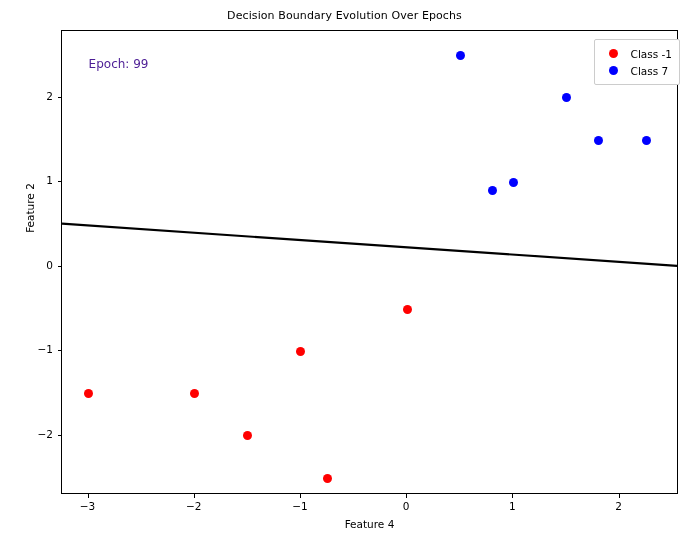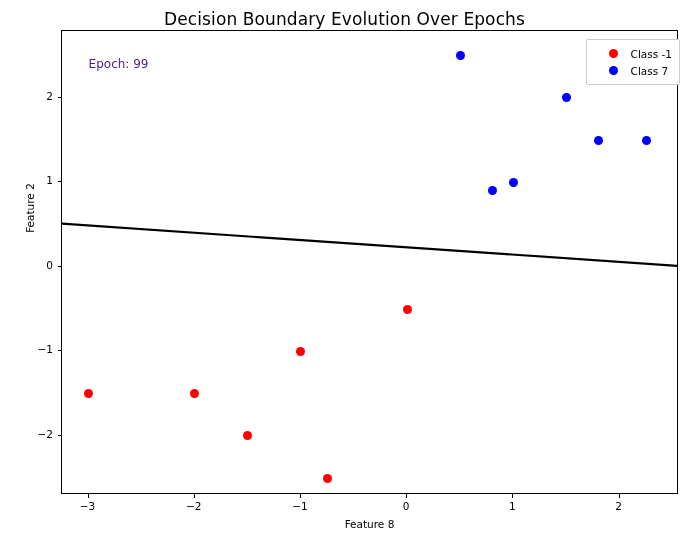--- a/index.html
+++ b/index.html
@@ -18,21 +18,21 @@
     width: 689px;
     height: 547px;
     background: #ffffff;
   }
   #chart-title {
     position: absolute;
     left: 0;
     top: 9px;
     width: 689px;
     text-align: center;
-    font-size: 17px;
+    font-size: 11px;
     color: #000000;
     letter-spacing: 0.1px;
   }
   
   #plot-area {
     position: absolute;
     left: 61px;
     top: 30px;
     width: 617px;
     height: 464px;
@@ -123,21 +123,21 @@
     font-size: 12px;
     color: #4c1d95;
   }
   #legend {
     position: absolute;
     right: 9px;
     top: 39px;
     border: 1px solid #cccccc;
     background: #ffffff;
     border-radius: 2px;
-    padding: 5px 7px 5px 14px;
+    padding: 5px 7px 5px 6px;
     box-shadow: none;
   }
   .legend-row {
     display: flex;
     align-items: center;
     height: 17px;
   }
   .legend-marker-box {
     width: 26px;
     display: flex;
@@ -202,21 +202,21 @@
       <div class="tick-y" style="top: 350.321px;"></div>
       <div class="ticklabel-y" style="top: 350.321px;">−1</div>
       <div class="tick-y" style="top: 265.803px;"></div>
       <div class="ticklabel-y" style="top: 265.803px;">0</div>
       <div class="tick-y" style="top: 181.286px;"></div>
       <div class="ticklabel-y" style="top: 181.286px;">1</div>
       <div class="tick-y" style="top: 96.7687px;"></div>
       <div class="ticklabel-y" style="top: 96.7687px;">2</div>
     </div>
 
-  <div id="xlabel">Feature 8</div>
+  <div id="xlabel">Feature 4</div>
   <div id="ylabel">Feature 2</div>
 
   <div id="epoch-annotation" style="left: 88.611px; top: 57.1876px;">Epoch: 99</div>
 
   <div id="legend">
     <div class="legend-row">
       <span class="legend-marker-box">
           <span class="legend-dot" id="legend-dot-0" style="background: rgb(255, 0, 0);"></span>
         </span>
       <span class="legend-text">Class -1</span>

